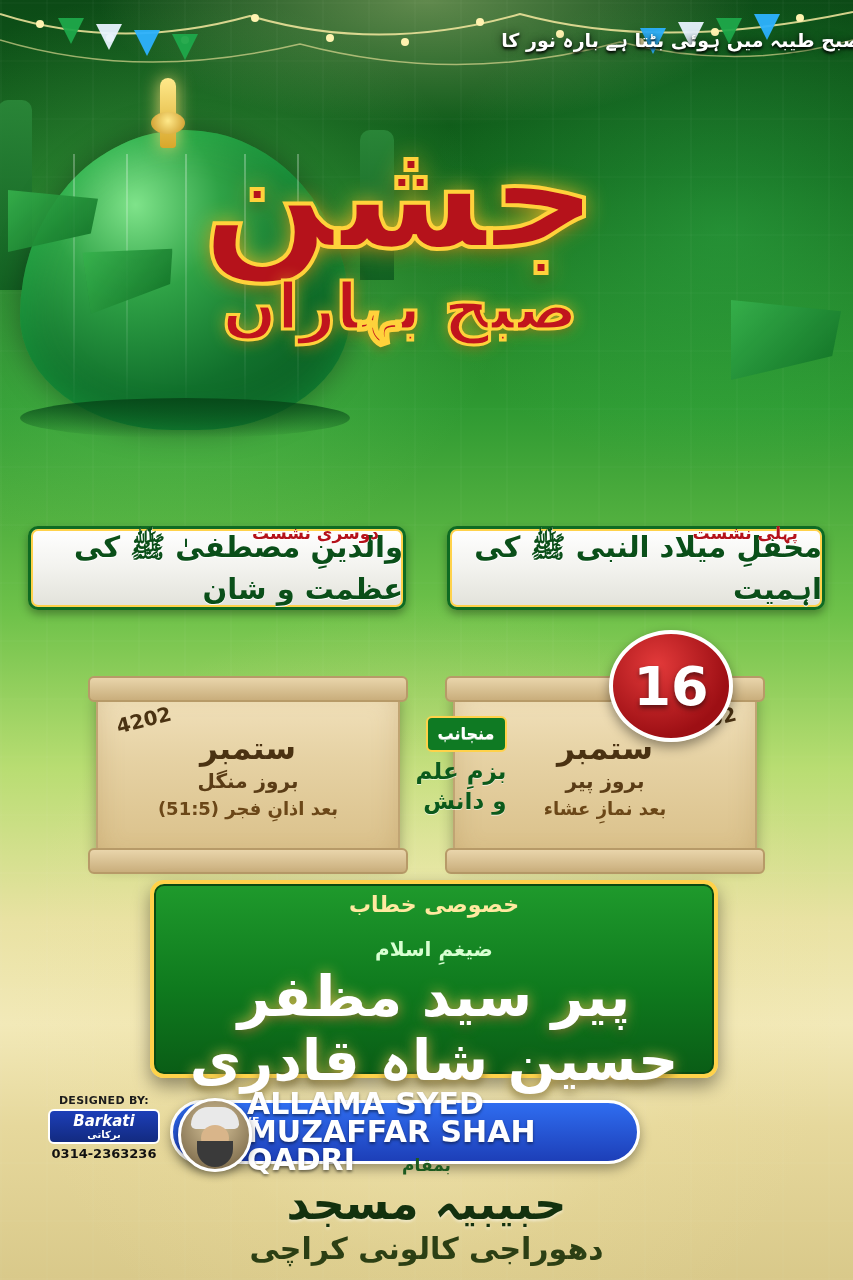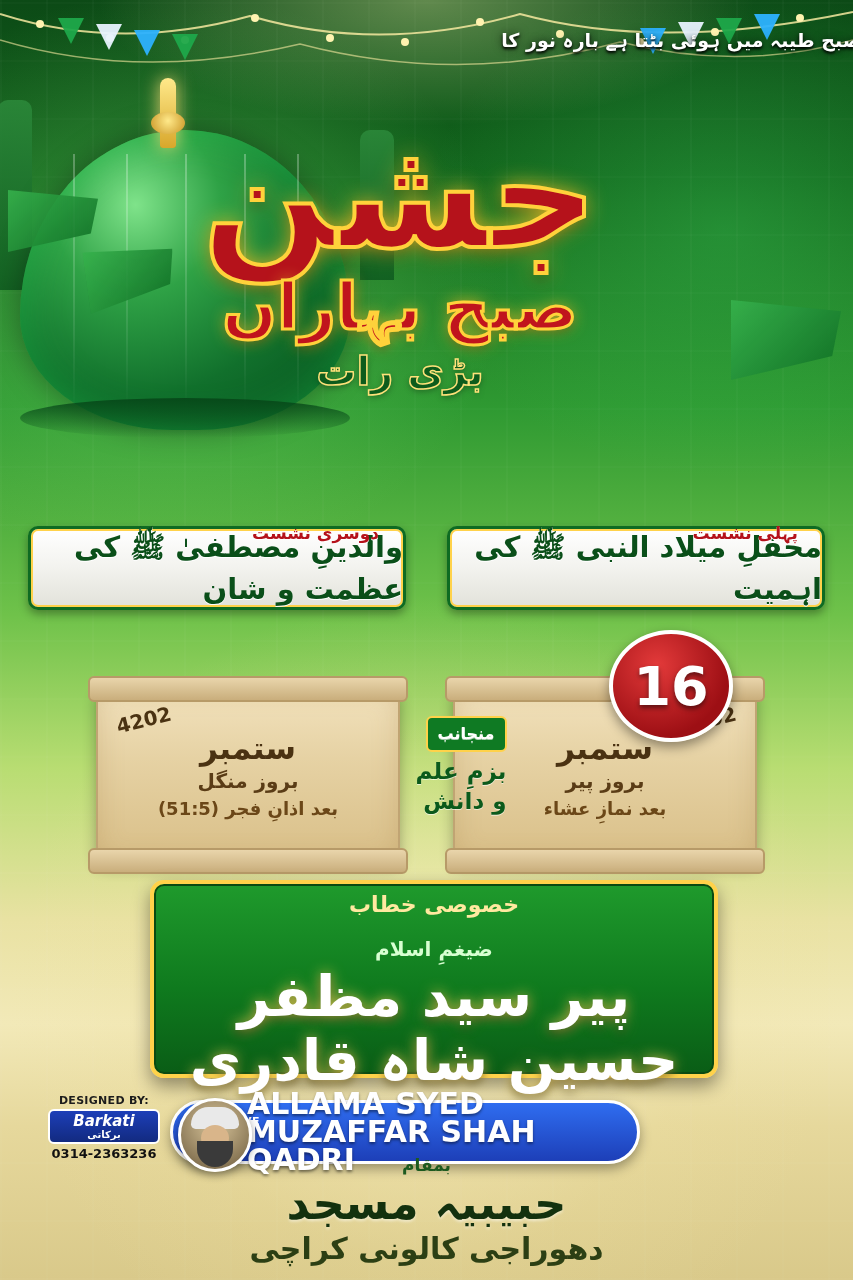--- a/index.html
+++ b/index.html
@@ -288,21 +288,20 @@
   </div>
   <div class="flag" style="position:absolute;right:12px;top:300px;width:110px;height:80px;"></div>
 
   <div class="topline urdu">
     <div>صبح طیبہ میں ہوئی بٹتا ہے بارہ نور کا</div>
   </div>
 
   <div class="title-wrap">
     <div class="title-main urdu">جشن</div>
     <div class="title-sub urdu">صبح بہاراں</div>
-    <div class="title-small urdu">بڑی رات</div>
   </div>
 
   <div class="sessions">
     <div class="sess sess-1">
       <div class="sess-tag urdu" style="right:24px;">پہلی نشست</div>
       <div class="sess-text urdu">محفلِ میلاد النبی ﷺ کی اہمیت</div>
     </div>
     <div class="sess sess-2">
       <div class="sess-tag urdu" style="right:24px;">دوسری نشست</div>
       <div class="sess-text urdu">والدینِ مصطفیٰ ﷺ کی عظمت و شان</div>

